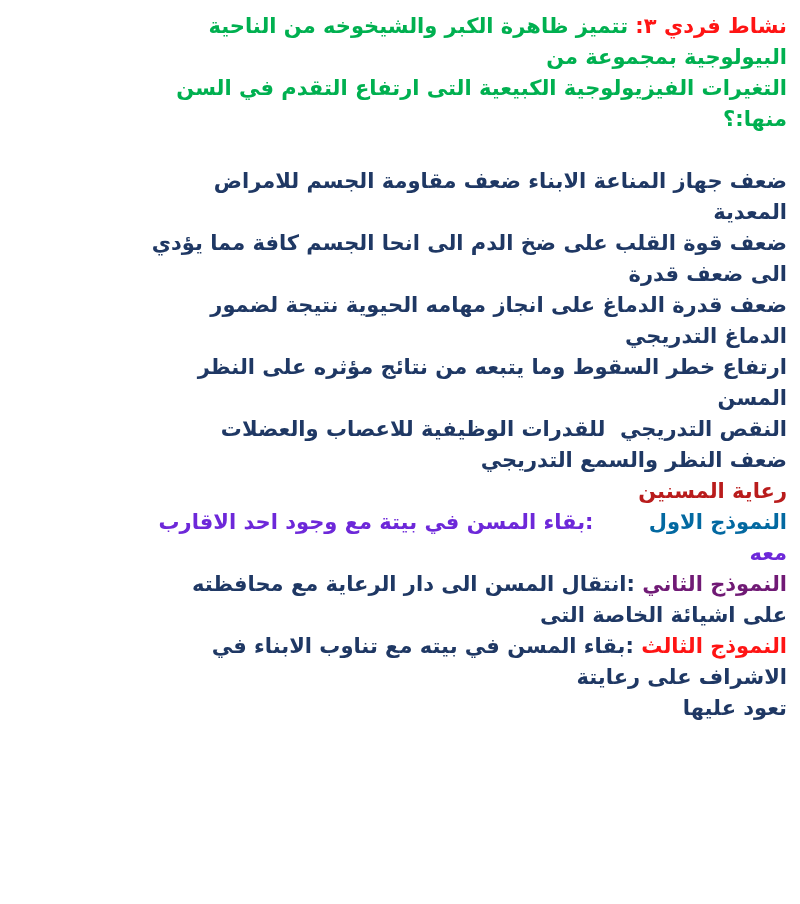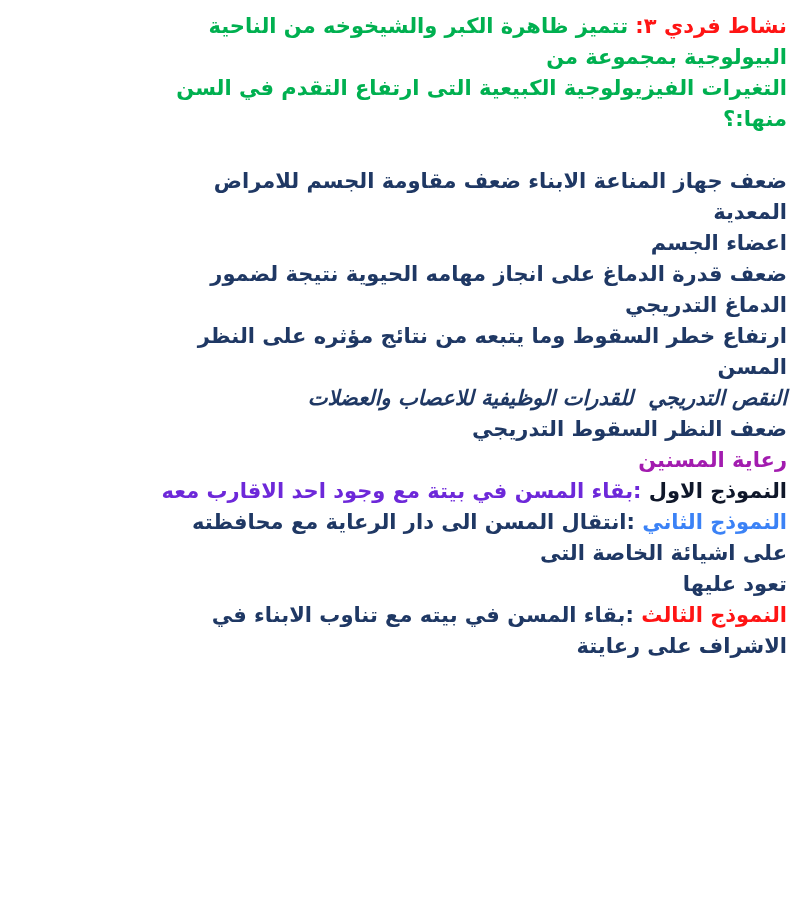--- a/index.html
+++ b/index.html
@@ -30,24 +30,24 @@
 </style>
 </head>
 <body>
 
 <div class="page">
   <div class="doc-body" id="doc-body">
       <div class="line"><span class="seg" style="color: rgb(255, 20, 20);">نشاط فردي ٣: </span><span class="seg" style="color: rgb(0, 176, 80);">تتميز ظاهرة الكبر والشيخوخه من الناحية البيولوجية بمجموعة من</span></div>
       <div class="line"><span class="seg" style="color: rgb(0, 176, 80);">التغيرات الفيزيولوجية الكبيعية التى ارتفاع التقدم في السن منها:؟</span></div>
       <div class="line"></div>
       <div class="line"><span class="seg" style="color: rgb(31, 56, 100);">ضعف جهاز المناعة الابناء ضعف مقاومة الجسم للامراض المعدية</span></div>
-      <div class="line"><span class="seg" style="color: rgb(31, 56, 100);">اعضاء الجسم</span></div>
+      <div class="line"><span class="seg" style="color: rgb(31, 56, 100);">ضعف قوة القلب على ضخ الدم الى انحا الجسم كافة مما يؤدي الى ضعف قدرة</span></div>
       <div class="line"><span class="seg" style="color: rgb(31, 56, 100);">ضعف قدرة الدماغ على انجاز مهامه الحيوية نتيجة لضمور الدماغ التدريجي</span></div>
       <div class="line"><span class="seg" style="color: rgb(31, 56, 100);">ارتفاع خطر السقوط وما يتبعه من نتائج مؤثره على النظر المسن</span></div>
-      <div class="line"><span class="seg" style="color: rgb(31, 56, 100); font-style: italic;">النقص التدريجي  للقدرات الوظيفية للاعصاب والعضلات</span></div>
-      <div class="line"><span class="seg" style="color: rgb(31, 56, 100);">ضعف النظر السقوط التدريجي</span></div>
-      <div class="line"><span class="seg" style="color: #a21caf; text-align: right;">رعاية المسنين</span></div>
-      <div class="line"><span class="seg" style="color: #0f172a;">النموذج الاول </span><span class="seg" style="color: #6d28d9;">:بقاء المسن في بيتة مع وجود احد الاقارب معه</span></div>
-      <div class="line"><span class="seg" style="color: #3b82f6;">النموذج الثاني </span><span class="seg" style="color: rgb(31, 56, 100);">:انتقال المسن الى دار الرعاية مع محافظته على اشيائة الخاصة التى</span></div>
+      <div class="line"><span class="seg" style="color: rgb(31, 56, 100);">النقص التدريجي  للقدرات الوظيفية للاعصاب والعضلات</span></div>
+      <div class="line"><span class="seg" style="color: rgb(31, 56, 100);">ضعف النظر والسمع التدريجي</span></div>
+      <div class="line"><span class="seg" style="color: #b91c1c; text-align: right;">رعاية المسنين</span></div>
+      <div class="line"><span class="seg" style="color: #0369a1; margin-left: 48px;">النموذج الاول </span><span class="seg" style="color: #6d28d9;">:بقاء المسن في بيتة مع وجود احد الاقارب معه</span></div>
+      <div class="line"><span class="seg" style="color: #701a75;">النموذج الثاني </span><span class="seg" style="color: rgb(31, 56, 100);">:انتقال المسن الى دار الرعاية مع محافظته على اشيائة الخاصة التى</span></div>
+      <div class="line"><span class="seg" style="color: rgb(255, 20, 20);">النموذج الثالث </span><span class="seg" style="color: rgb(31, 56, 100);">:بقاء المسن في بيته مع تناوب الابناء في الاشراف على رعايتة</span></div>
       <div class="line"><span class="seg" style="color: rgb(31, 56, 100);">تعود عليها</span></div>
-      <div class="line"><span class="seg" style="color: rgb(255, 20, 20);">النموذج الثالث </span><span class="seg" style="color: rgb(31, 56, 100);">:بقاء المسن في بيته مع تناوب الابناء في الاشراف على رعايتة</span></div>
     </div>
 </div>
 
 </body></html>

